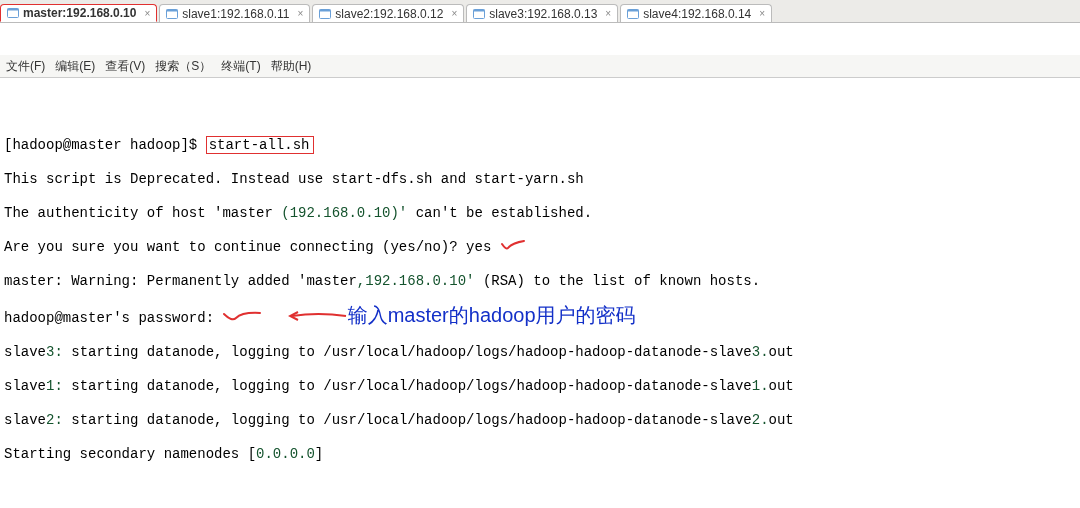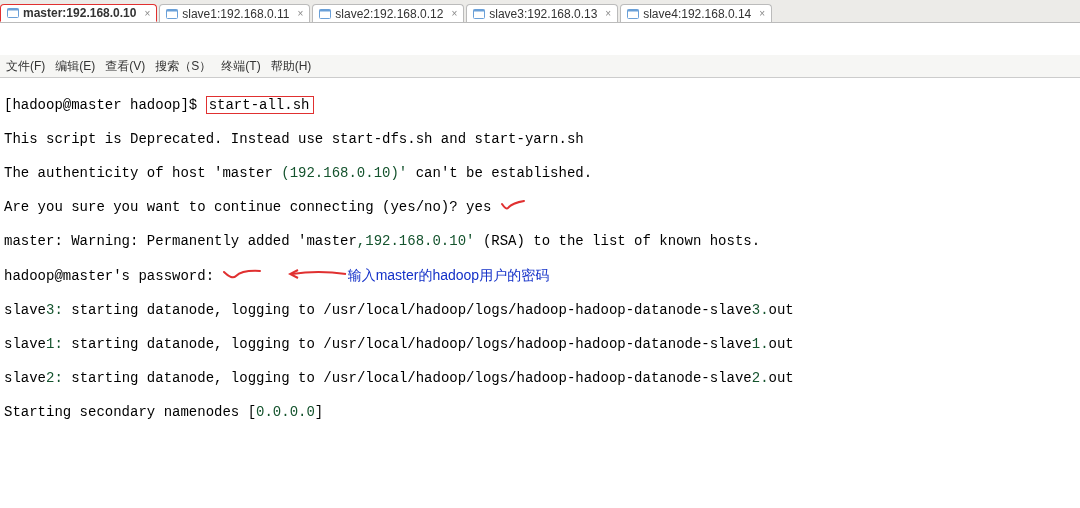--- a/index.html
+++ b/index.html
@@ -75,27 +75,28 @@
     line-height: 17px;
     padding: 1px 4px 4px 4px;
     white-space: pre;
     color: #000;
     position: relative;
   }
   .dim { color: #14532d; }
   .annot {
     color: #1330c8;
     font-family: "Microsoft YaHei","PingFang SC",sans-serif;
-    font-size: 14px;
+    font-size: 20px;
   }
   .cmd-box {
     border: 1.5px solid #e03030;
     padding: 0 4px 0 2px;
     display: inline-block;
     line-height: 16px;
+    margin-top: 40px;
   }
 
   
   .arrow {
     display:inline-block;
     vertical-align:middle;
   }
 </style>
 </head>
 <body>

